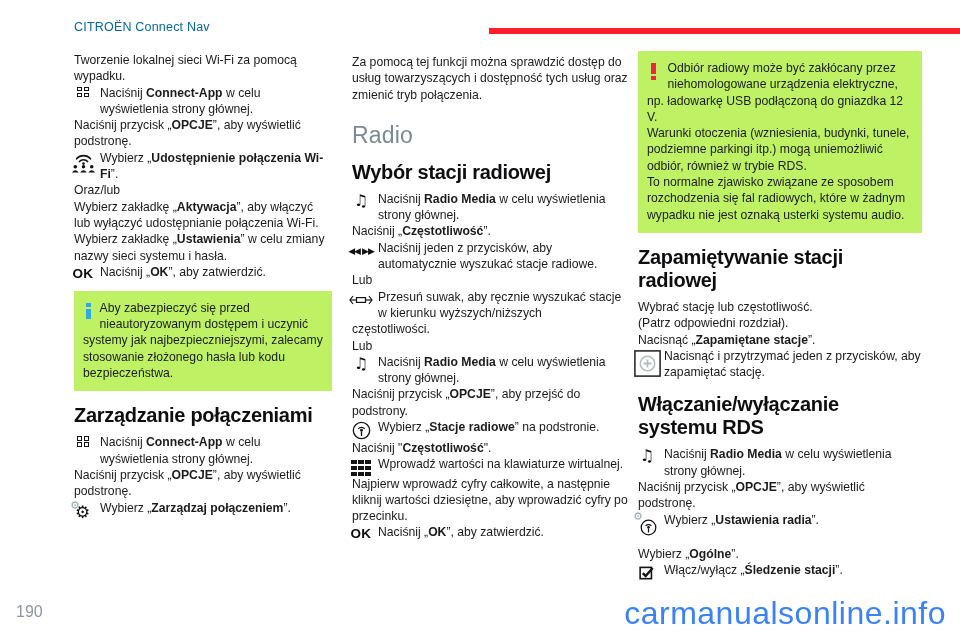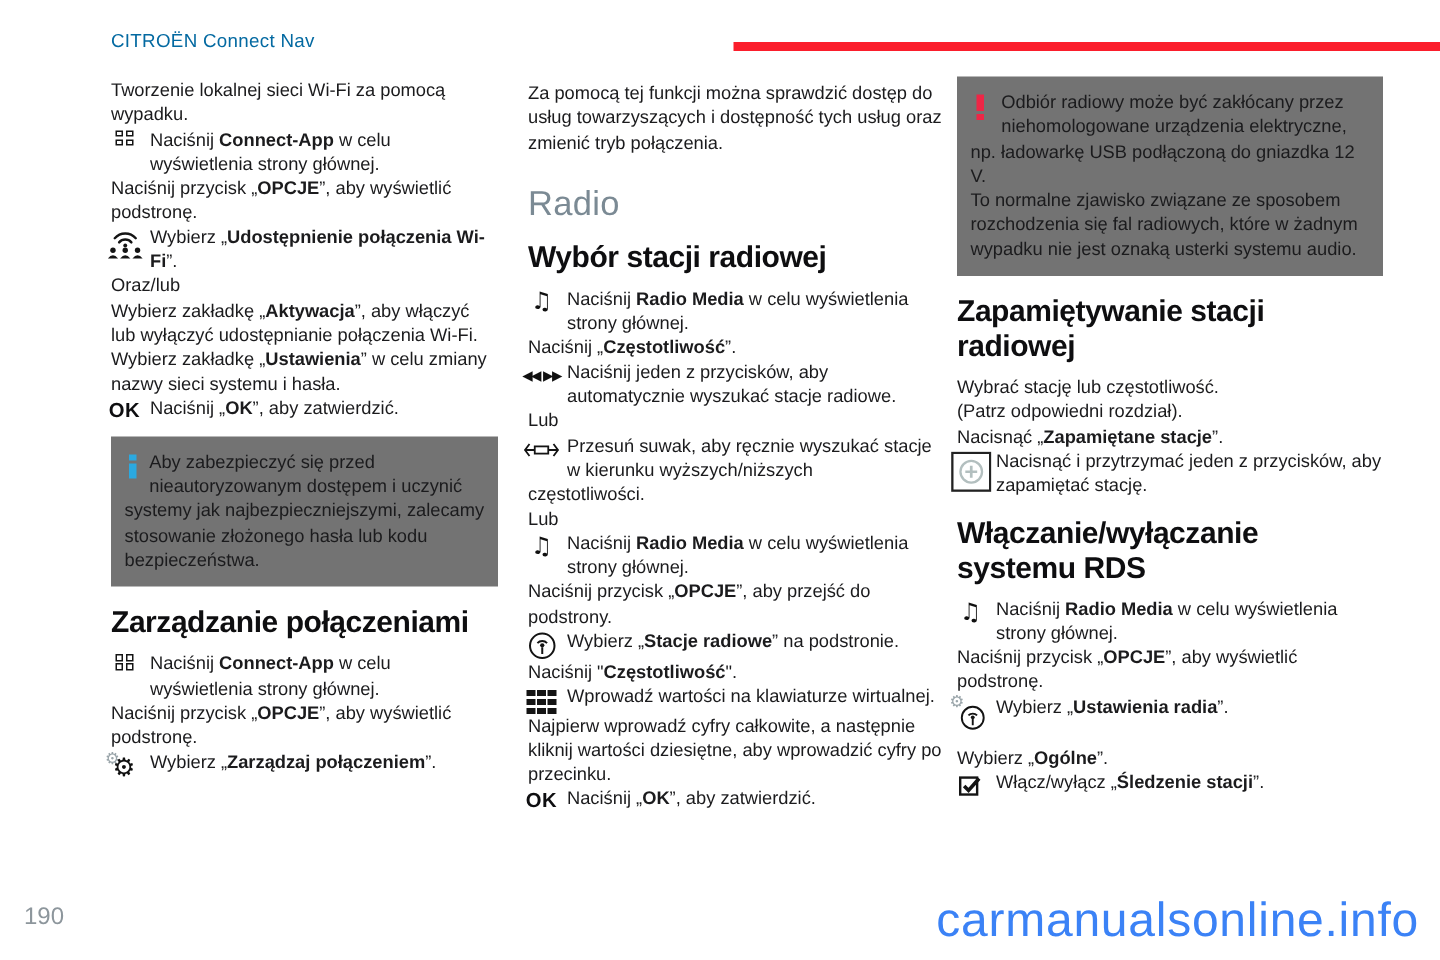--- a/index.html
+++ b/index.html
@@ -22,21 +22,21 @@
   .h1{font-size:20px;line-height:23px;font-weight:700;margin:13px 0 7px;letter-spacing:-.3px;color:#0e0e10}
   .h1.first{margin-top:4px}
   .h2{font-size:23px;line-height:26px;font-weight:400;color:#7b8a94;margin:19px 0 9px;letter-spacing:.2px}
 
   
   .iconrow{display:flex;align-items:flex-start;margin:0}
   .iconrow .ic{flex:0 0 34px;margin-left:-8px;display:flex;justify-content:center;align-items:flex-start;padding-top:2px}
   .iconrow .tx{flex:1;font-size:12.2px;line-height:16.3px;margin:0}
 
   
-  .graybox{background:#737373;padding:9px 9px 10px 9px;margin:10px 0 12px}
+  .graybox{background:#bef264;padding:9px 9px 10px 9px;margin:10px 0 12px}
   .graybox .p{font-size:12.2px;line-height:16.3px}
 
   
   .ic-apps{display:grid;grid-template-columns:5.5px 5.5px;grid-auto-rows:4.5px;gap:1.6px}
   .ic-apps i{border:1.4px solid #141414;display:block}
 
   .glyph{font-family:"DejaVu Sans",sans-serif;color:#101010}
   .ic-note{font-size:16px;line-height:16px}
   .ic-seek{display:flex;gap:2px;font-size:9px;line-height:12px;letter-spacing:-1px;padding-top:3px}
 
@@ -244,20 +244,21 @@
   </div>
 </div>
 
 <div class="col" id="col-right">
   <div class="graybox" style="margin-top:5px">
     <span class="ic-warn">
         <i class="b"></i>
         <i class="d"></i>
       </span>
     <p class="p">Odbiór radiowy może być zakłócany przez niehomologowane urządzenia elektryczne, np. ładowarkę USB podłączoną do gniazdka 12 V.</p>
+    <p class="p">Warunki otoczenia (wzniesienia, budynki, tunele, podziemne parkingi itp.) mogą uniemożliwić odbiór, również w trybie RDS.</p>
     <p class="p">To normalne zjawisko związane ze sposobem rozchodzenia się fal radiowych, które w żadnym wypadku nie jest oznaką usterki systemu audio.</p>
   </div>
 
   <h1 class="h1">Zapamiętywanie stacji radiowej</h1>
   <p class="p">Wybrać stację lub częstotliwość.</p>
   <p class="p">(Patrz odpowiedni rozdział).</p>
   <p class="p"><span>Nacisnąć „</span><span style="font-weight: bold;">Zapamiętane stacje</span><span>”.</span></p>
 
   <div class="iconrow">
     <span class="ic">

